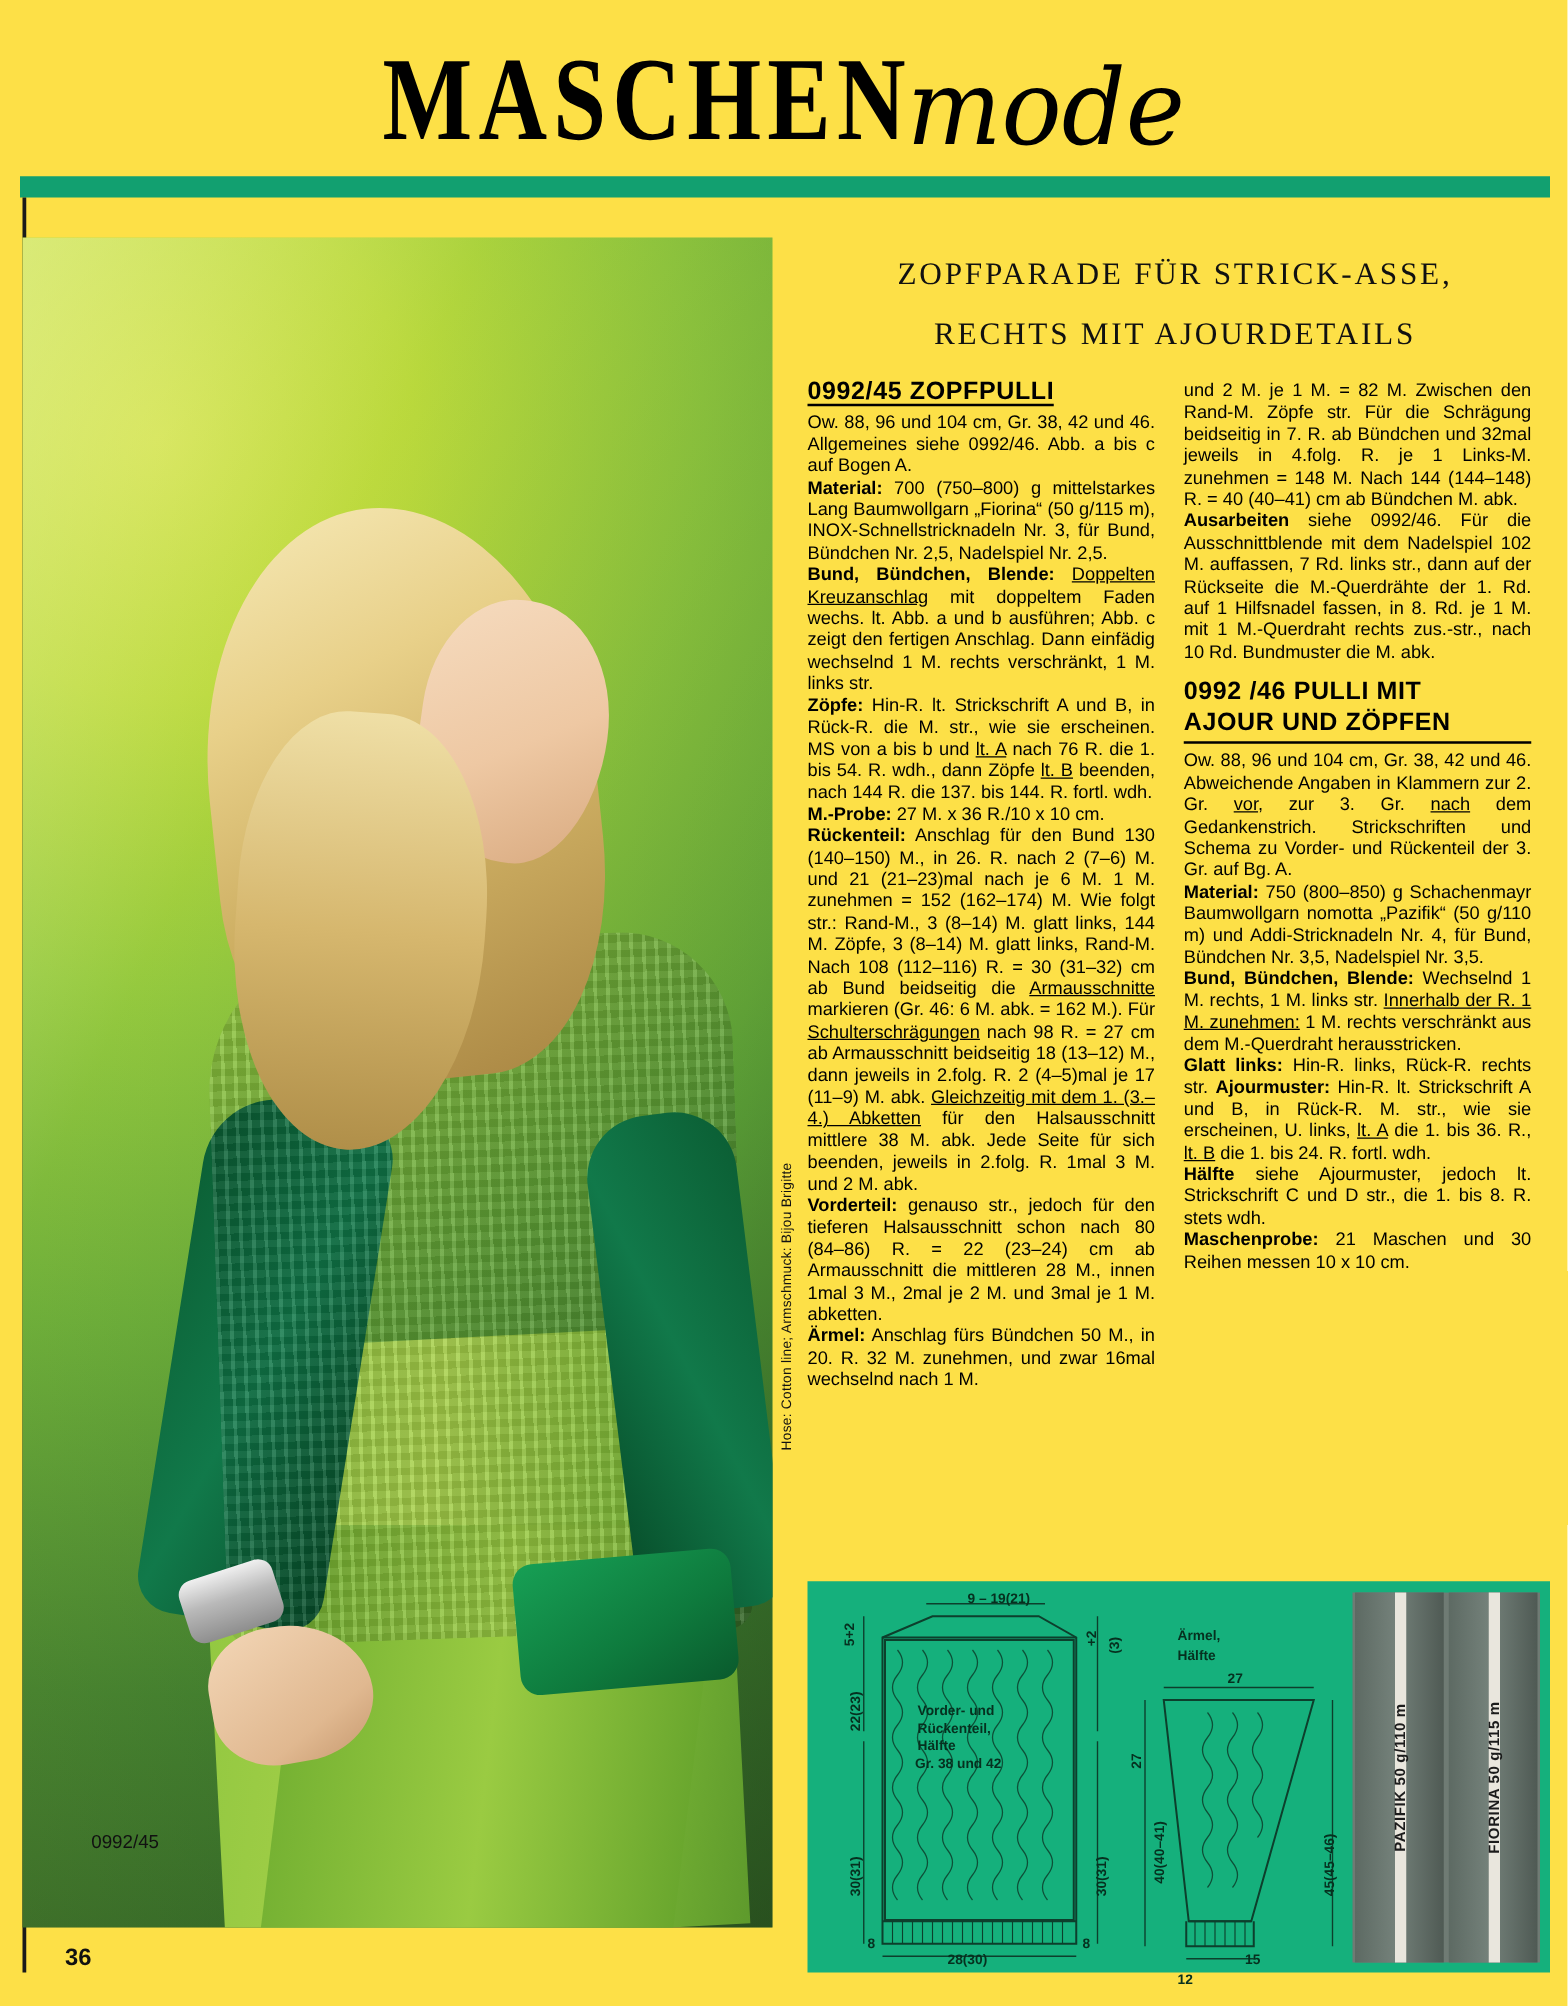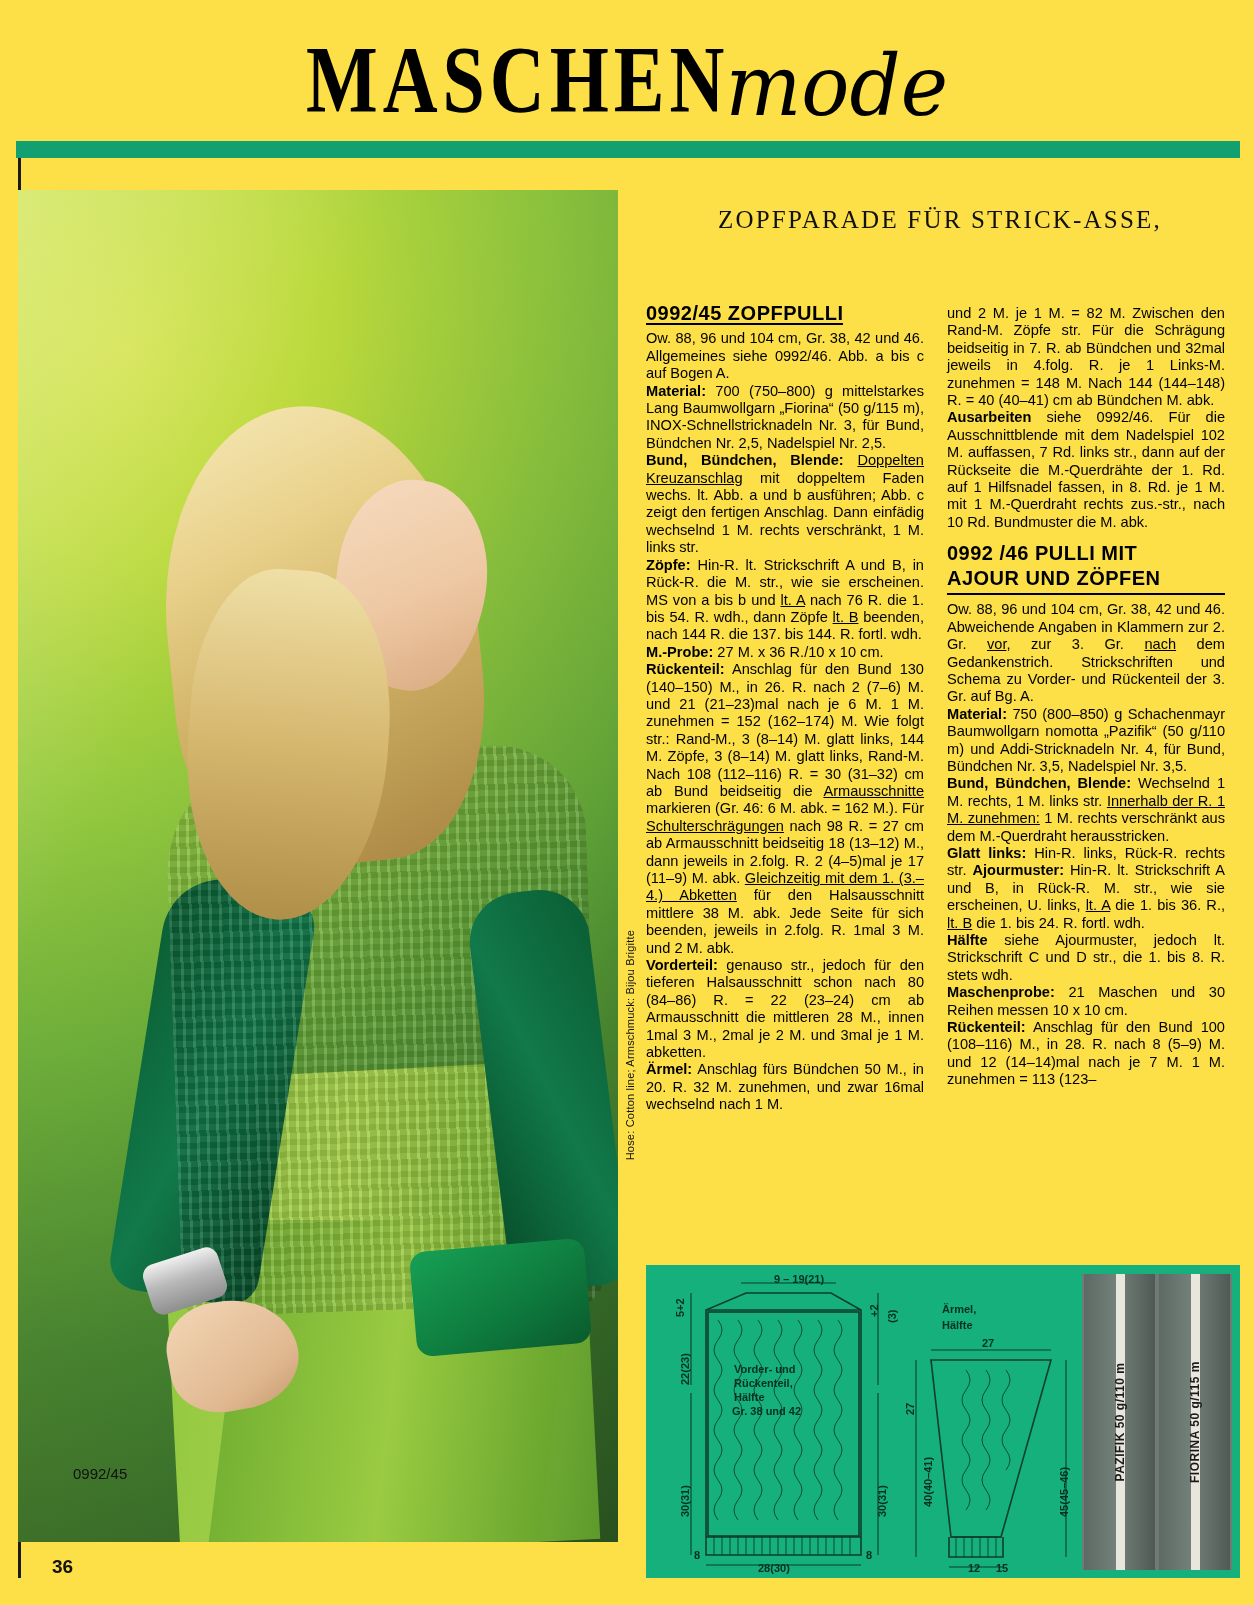--- a/index.html
+++ b/index.html
@@ -344,20 +344,21 @@
     <div class="hair2"></div>
     <div class="bag"></div>
     <div class="hand"></div>
     <div class="bangle"></div>
     <div class="photo-code">0992/45</div>
   </div>
   <div class="credit">Hose: Cotton line; Armschmuck: Bijou Brigitte</div>
 
   <div class="headline">
     <div>ZOPFPARADE FÜR STRICK-ASSE,</div>
+    <div>RECHTS MIT AJOURDETAILS</div>
   </div>
 
   <div class="col col-1">
     <p class="sec-title">0992/45 ZOPFPULLI</p>
     <p><span>Ow. 88, 96 und 104 cm, Gr. 38, 42 und 46. Allgemeines siehe 0992/46. Abb. a bis c auf Bogen A.</span></p>
     <p><b>Material:</b> 700 (750–800) g mittelstarkes Lang Baumwollgarn „Fiorina“ (50 g/115 m), INOX-Schnellstricknadeln Nr. 3, für Bund, Bündchen Nr. 2,5, Nadelspiel Nr. 2,5.</p>
     <p><b>Bund, Bündchen, Blende:</b> <u>Doppelten Kreuzanschlag</u> mit doppeltem Faden wechs. lt. Abb. a und b ausführen; Abb. c zeigt den fertigen Anschlag. Dann einfädig wechselnd 1 M. rechts verschränkt, 1 M. links str.</p>
     <p><b>Zöpfe:</b> Hin-R. lt. Strickschrift A und B, in Rück-R. die M. str., wie sie erscheinen. MS von a bis b und <u>lt. A</u> nach 76 R. die 1. bis 54. R. wdh., dann Zöpfe <u>lt. B</u> beenden, nach 144 R. die 137. bis 144. R. fortl. wdh.</p>
     <p><b>M.-Probe:</b> 27 M. x 36 R./10 x 10 cm.</p>
     <p><b>Rückenteil:</b> Anschlag für den Bund 130 (140–150) M., in 26. R. nach 2 (7–6) M. und 21 (21–23)mal nach je 6 M. 1 M. zunehmen = 152 (162–174) M. Wie folgt str.: Rand-M., 3 (8–14) M. glatt links, 144 M. Zöpfe, 3 (8–14) M. glatt links, Rand-M. Nach 108 (112–116) R. = 30 (31–32) cm ab Bund beidseitig die <u>Armausschnitte</u> markieren (Gr. 46: 6 M. abk. = 162 M.). Für <u>Schulterschrägungen</u> nach 98 R. = 27 cm ab Armausschnitt beidseitig 18 (13–12) M., dann jeweils in 2.folg. R. 2 (4–5)mal je 17 (11–9) M. abk. <u>Gleichzeitig mit dem 1. (3.–4.) Abketten</u> für den Halsausschnitt mittlere 38 M. abk. Jede Seite für sich beenden, jeweils in 2.folg. R. 1mal 3 M. und 2 M. abk.</p>
@@ -372,21 +373,20 @@
     <p class="sec-title2">
       <span>0992 /46 PULLI MIT</span><br>
       <span>AJOUR UND ZÖPFEN</span>
     </p>
     <p>Ow. 88, 96 und 104 cm, Gr. 38, 42 und 46. Abweichende Angaben in Klammern zur 2. Gr. <u>vor</u>, zur 3. Gr. <u>nach</u> dem Gedankenstrich. Strickschriften und Schema zu Vorder- und Rückenteil der 3. Gr. auf Bg. A.</p>
     <p><b>Material:</b> 750 (800–850) g Schachenmayr Baumwollgarn nomotta „Pazifik“ (50 g/110 m) und Addi-Stricknadeln Nr. 4, für Bund, Bündchen Nr. 3,5, Nadelspiel Nr. 3,5.</p>
     <p><b>Bund, Bündchen, Blende:</b> Wechselnd 1 M. rechts, 1 M. links str. <u>Innerhalb der R. 1 M. zunehmen:</u> 1 M. rechts verschränkt aus dem M.-Querdraht herausstricken.</p>
     <p><b>Glatt links:</b> Hin-R. links, Rück-R. rechts str. <b>Ajourmuster:</b> Hin-R. lt. Strickschrift A und B, in Rück-R. M. str., wie sie erscheinen, U. links, <u>lt. A</u> die 1. bis 36. R., <u>lt. B</u> die 1. bis 24. R. fortl. wdh.</p>
     <p><b>Hälfte</b> siehe Ajourmuster, jedoch lt. Strickschrift C und D str., die 1. bis 8. R. stets wdh.</p>
     <p><b>Maschenprobe:</b> 21 Maschen und 30 Reihen messen 10 x 10 cm.</p>
-    <p><b>Rückenteil:</b> Anschlag für den Bund 100 (108–116) M., in 28. R. nach 8 (5–9) M. und 12 (14–14)mal nach je 7 M. 1 M. zunehmen = 113 (123–</p>
   </div>
 
   <div class="schem">
     <svg width="594" height="313" viewBox="0 0 594 313">
       <g fill="none" stroke="#0d3f2c" stroke-width="1.6">
 
         <path d="M60 45 L60 290 L215 290 L215 45 L185 28 L100 28 L60 45 Z"></path>
 
         <line x1="60" y1="45" x2="215" y2="45"></line>
 
@@ -475,21 +475,21 @@
       <span style="position:absolute;left:86px;top:140px;">Gr. 38 und 42</span>
       <span style="position:absolute;left:48px;top:284px;">8</span>
       <span style="position:absolute;left:112px;top:297px;">28(30)</span>
       <span style="position:absolute;left:220px;top:284px;">8</span>
       <span style="position:absolute;left:296px;top:38px;">Ärmel,</span>
       <span style="position:absolute;left:296px;top:54px;">Hälfte</span>
       <span style="position:absolute;left:336px;top:72px;">27</span>
       <span style="position:absolute;left:258px;top:150px;transform:rotate(-90deg);transform-origin:left top;white-space:nowrap;">27</span>
       <span style="position:absolute;left:276px;top:242px;transform:rotate(-90deg);transform-origin:left top;white-space:nowrap;">40(40–41)</span>
       <span style="position:absolute;left:412px;top:252px;transform:rotate(-90deg);transform-origin:left top;white-space:nowrap;">45(45–46)</span>
-      <span style="position:absolute;left:296px;top:297px;margin-left:26px;">12</span>
+      <span style="position:absolute;left:296px;top:313px;">12</span>
       <span style="position:absolute;left:350px;top:297px;">15</span>
     </div>
 
     <div class="yarn-box">
       <div class="yarn-band">
         <div class="yarn-stripe"></div>
         <span class="yarn-label">PAZIFIK 50 g/110 m</span>
       </div>
       <div class="yarn-band">
         <div class="yarn-stripe"></div>

